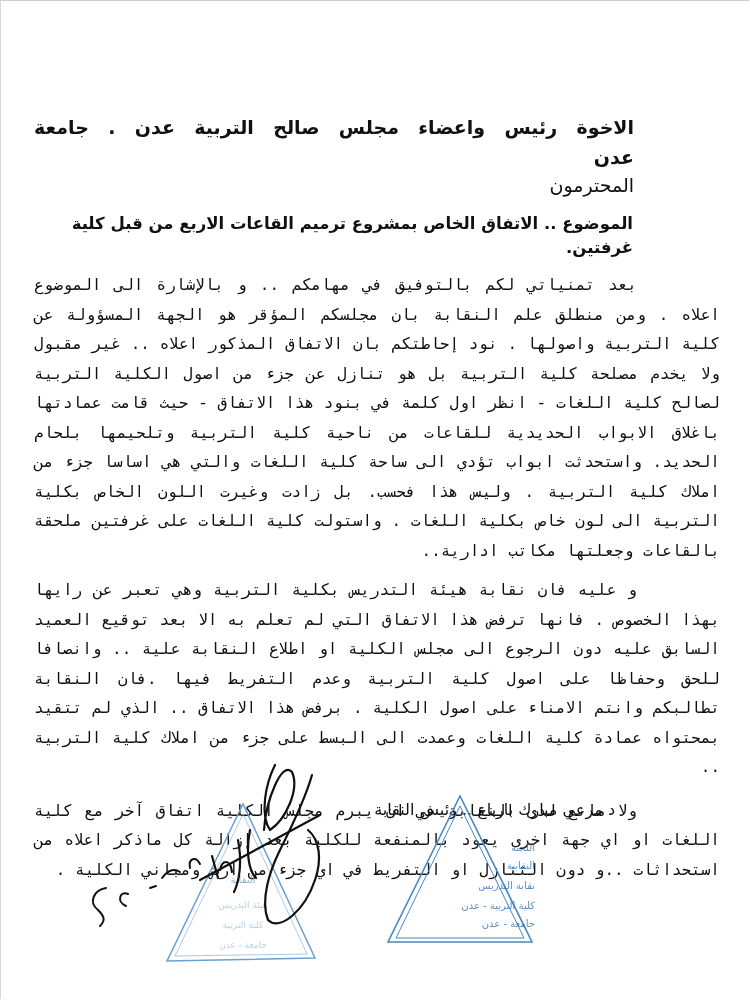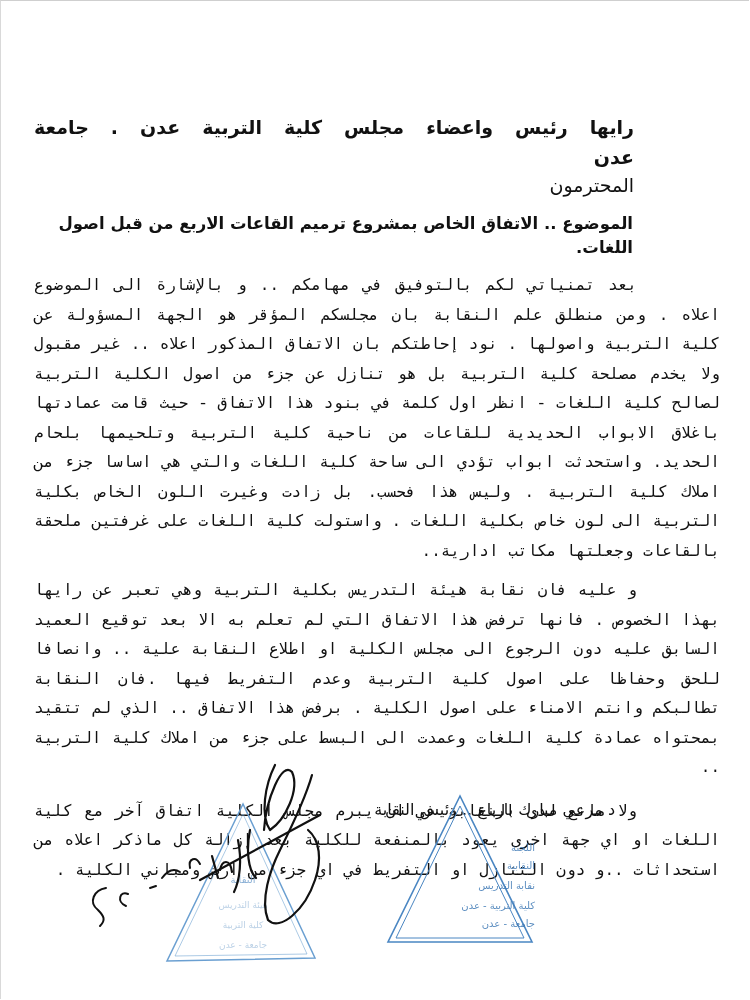--- a/index.html
+++ b/index.html
@@ -54,23 +54,23 @@
     .signature {
       position: absolute; left: 70px; top: 760px; width: 270px; height: 200px;
     }
   </style>
 </head>
 <body>
 
 <div class="page-border"></div>
 
 <div class="doc">
-  <div class="address">رايها رئيس واعضاء مجلس كلية التربية عدن . جامعة عدن</div>
+  <div class="address">الاخوة رئيس واعضاء مجلس صالح التربية عدن . جامعة عدن</div>
   <div class="address2">المحترمون</div>
-  <div class="subject">الموضوع .. الاتفاق الخاص بمشروع ترميم القاعات الاربع من قبل اصول اللغات.</div>
+  <div class="subject">الموضوع .. الاتفاق الخاص بمشروع ترميم القاعات الاربع من قبل كلية غرفتين.</div>
 
   <p class="para"><span class="indent"></span><span>بعد تمنياتي لكم بالتوفيق في مهامكم .. و بالإشارة الى الموضوع اعلاه . ومن منطلق علم النقابة بان مجلسكم المؤقر هو الجهة المسؤولة عن كلية التربية واصولها . نود إحاطتكم بان الاتفاق المذكور اعلاه .. غير مقبول ولا يخدم مصلحة كلية التربية بل هو تنازل عن جزء من اصول الكلية التربية لصالح كلية اللغات - انظر اول كلمة في بنود هذا الاتفاق - حيث قامت عمادتها باغلاق الابواب الحديدية للقاعات من ناحية كلية التربية وتلحيمها بلحام الحديد. واستحدثت ابواب تؤدي الى ساحة كلية اللغات والتي هي اساسا جزء من املاك كلية التربية . وليس هذا فحسب. بل زادت وغيرت اللون الخاص بكلية التربية الى لون خاص بكلية اللغات . واستولت كلية اللغات على غرفتين ملحقة بالقاعات وجعلتها مكاتب ادارية..</span></p>
   <div class="gap1"></div>
   <p class="para"><span class="indent"></span><span>و عليه فان نقابة هيئة التدريس بكلية التربية وهي تعبر عن رايها بهذا الخصوص . فانها ترفض هذا الاتفاق التي لم تعلم به الا بعد توقيع العميد السابق عليه دون الرجوع الى مجلس الكلية او اطلاع النقابة علية .. وانصافا للحق وحفاظا على اصول كلية التربية وعدم التفريط فيها .فان النقابة تطالبكم وانتم الامناء على اصول الكلية . برفض هذا الاتفاق .. الذي لم تتقيد بمحتواه عمادة كلية اللغات وعمدت الى البسط على جزء من املاك كلية التربية ..</span></p>
   <div class="gap2"></div>
   <p class="para"><span class="indent"></span><span>ولا مانع لدى النقابة في ان يبرم مجلس الكلية اتفاق آخر مع كلية اللغات او اي جهة اخرى يعود بالمنفعة للكلية بعد إزالة كل ماذكر اعلاه من استحداثات ..و دون التنازل او التفريط في اي جزء من ارض ومباني الكلية .</span></p>
   <div class="gap2"></div>
 </div>
 
 <div class="signer">د مرعي مبارك بارباع .. رئيس النقابة</div>

